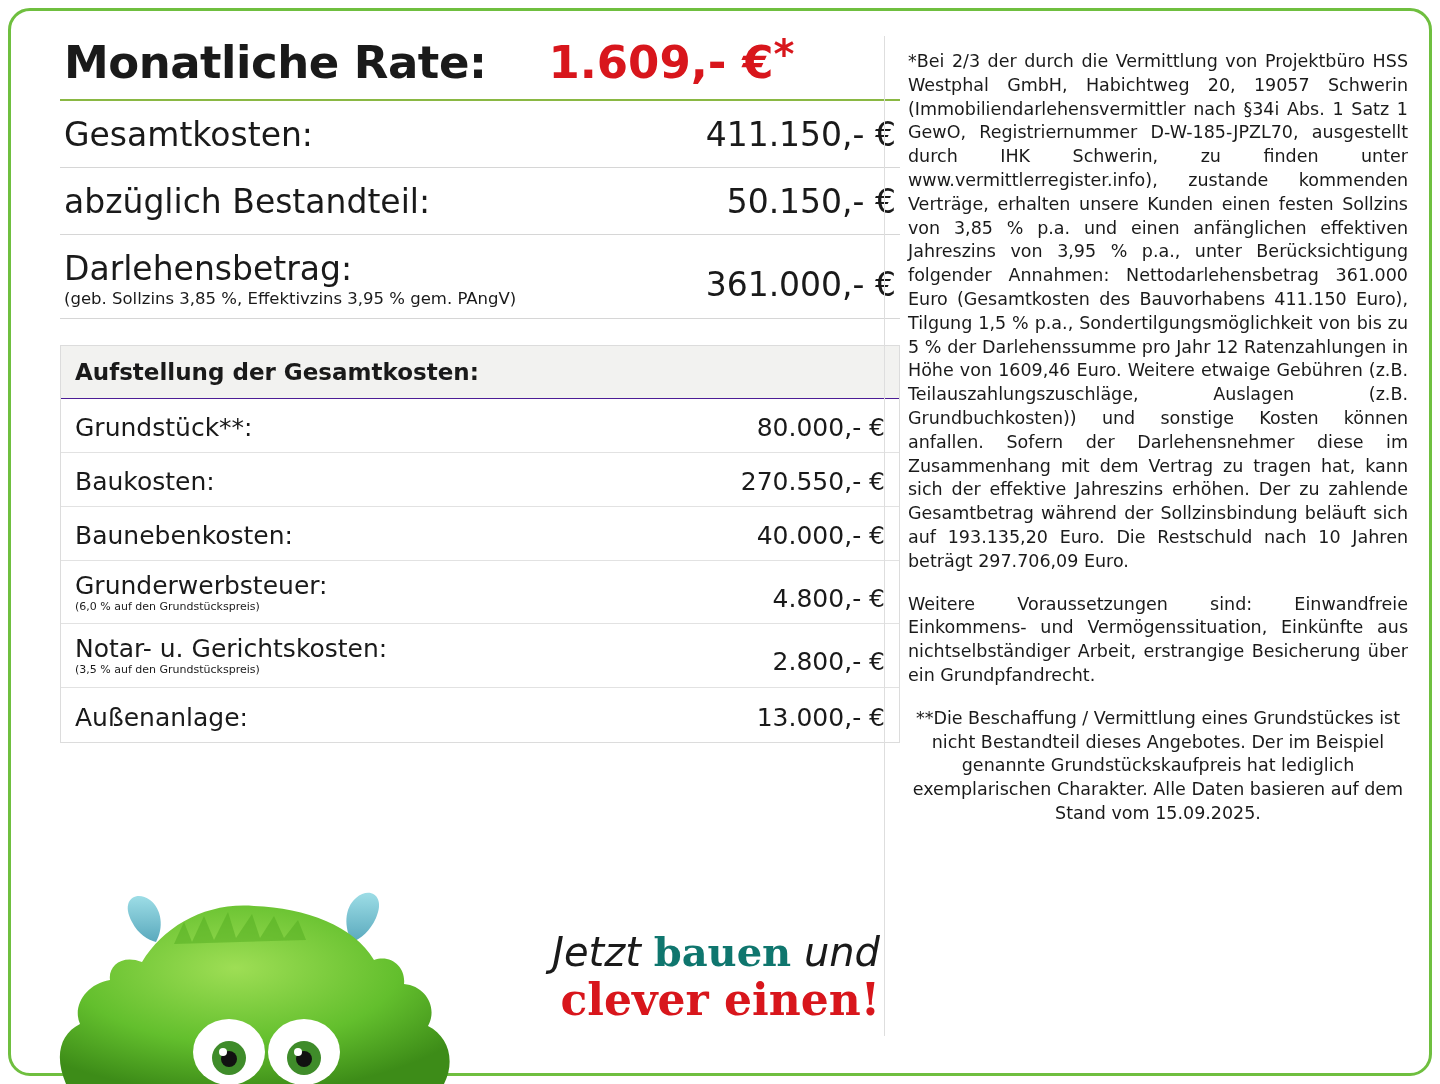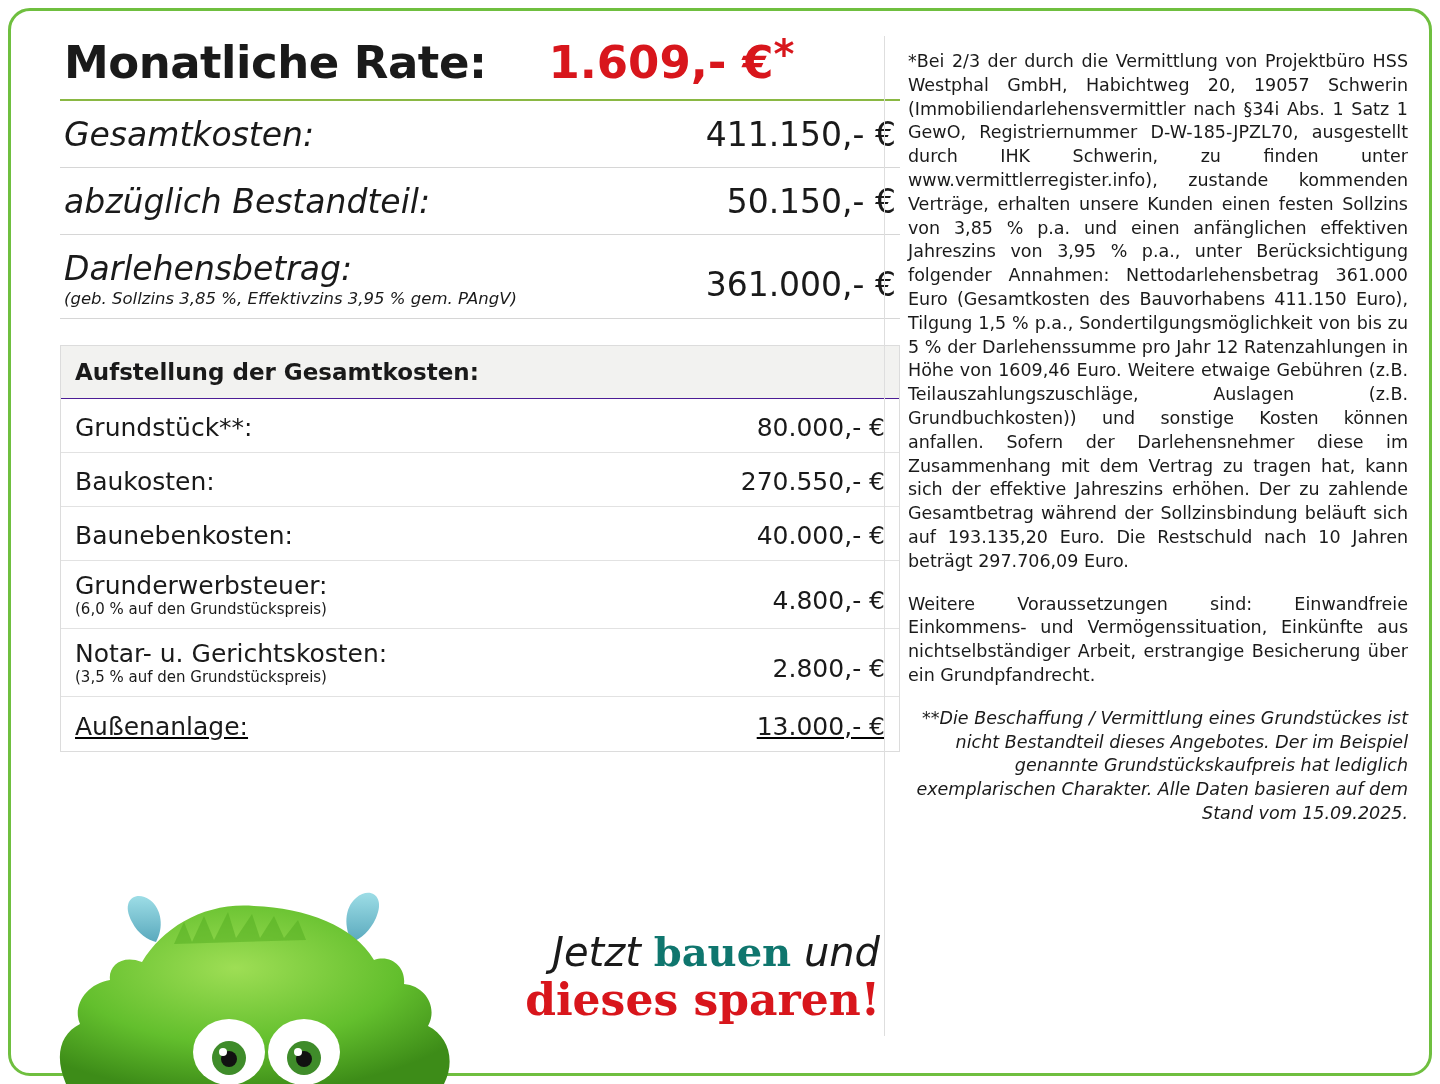--- a/index.html
+++ b/index.html
@@ -66,21 +66,20 @@
     align-items: baseline;
     justify-content: space-between;
     padding: 14px 4px 13px 4px;
     border-bottom: 1px solid #d6d6d6;
   }
   .sum-row:last-of-type { border-bottom: 1px solid #d6d6d6; }
   .sum-label {
     font-size: 33px;
     color: #1a1a1a;
     white-space: nowrap;
-    font-style: italic;
   }
   .sum-value {
     font-size: 33px;
     color: #1a1a1a;
     white-space: nowrap;
   }
   .sub {
     display: block;
     font-size: 16.5px;
     color: #1a1a1a;
@@ -105,29 +104,29 @@
     color: #1a1a1a;
   }
   .trow {
     display: flex;
     align-items: flex-end;
     justify-content: space-between;
     padding: 11px 14px 10px 14px;
     border-bottom: 1px solid #e2e2e2;
     min-height: 54px;
   }
-  .trow:last-child { border-bottom: none; text-decoration: underline; }
+  .trow:last-child { border-bottom: none; }
   .tlabel {
     font-size: 25px;
     color: #1a1a1a;
     line-height: 1.12;
   }
   .tlabel .sub2 {
     display: block;
-    font-size: 15px;
+    font-size: 11px;
     color: #1a1a1a;
     margin-top: 1px;
   }
   .tvalue {
     font-size: 25px;
     color: #1a1a1a;
     white-space: nowrap;
     padding-top: 2px;
   }
   .trow.two-line .tvalue { align-self: center; padding-top: 12px; }
@@ -151,21 +150,21 @@
     color: #1a1a1a;
   }
   .right p {
     margin: 0 0 19px 0;
     font-size: 17.5px;
     line-height: 1.36;
     color: #1a1a1a;
     text-align: justify;
     text-justify: inter-word;
   }
-  .right p.last { text-align: right; font-style: italic; }
+  .right p.last { text-align: center; }
 
   
   .slogan {
     position: absolute;
     left: 440px; top: 930px;
     width: 440px;
     text-align: right;
     line-height: 1.08;
   }
   .slogan .l1 { font-size: 40px; color: #1a1a1a; }
@@ -265,21 +264,21 @@
   <div class="divider"></div>
 
   <div class="right">
     <p>*Bei 2/3 der durch die Vermittlung von Projektbüro HSS Westphal GmbH, Habichtweg 20, 19057 Schwerin (Immobiliendarlehensvermittler nach §34i Abs. 1 Satz 1 GewO, Registriernummer D-W-185-JPZL70, ausgestellt durch IHK Schwerin, zu finden unter www.vermittlerregister.info), zustande kommenden Verträge, erhalten unsere Kunden einen festen Sollzins von 3,85 % p.a. und einen anfänglichen effektiven Jahreszins von 3,95 % p.a., unter Berücksichtigung folgender Annahmen: Nettodarlehensbetrag 361.000 Euro (Gesamtkosten des Bauvorhabens 411.150 Euro), Tilgung 1,5 % p.a., Sondertilgungsmöglichkeit von bis zu 5 % der Darlehenssumme pro Jahr 12 Ratenzahlungen in Höhe von 1609,46 Euro. Weitere etwaige Gebühren (z.B. Teilauszahlungszuschläge, Auslagen (z.B. Grundbuchkosten)) und sonstige Kosten können anfallen. Sofern der Darlehensnehmer diese im Zusammenhang mit dem Vertrag zu tragen hat, kann sich der effektive Jahreszins erhöhen. Der zu zahlende Gesamtbetrag während der Sollzinsbindung beläuft sich auf 193.135,20 Euro. Die Restschuld nach 10 Jahren beträgt 297.706,09 Euro.</p>
     <p>Weitere Voraussetzungen sind: Einwandfreie Einkommens- und Vermögenssituation, Einkünfte aus nichtselbständiger Arbeit, erstrangige Besicherung über ein Grundpfandrecht.</p>
     <p class="last">**Die Beschaffung / Vermittlung eines Grundstückes ist nicht Bestandteil dieses Angebotes. Der im Beispiel genannte Grundstückskaufpreis hat lediglich exemplarischen Charakter. Alle Daten basieren auf dem Stand vom 15.09.2025.</p>
   </div>
 
   <div class="slogan">
     <div class="l1"><i>Jetzt </i><b>bauen</b><i> und</i></div>
-    <div class="l2">dieses sparen!</div>
+    <div class="l2">clever einen!</div>
   </div>
 
   <svg class="mascot" viewBox="0 0 470 200" xmlns="http://www.w3.org/2000/svg">
     <defs>
       <radialGradient id="furG" cx="45%" cy="35%" r="70%">
         <stop offset="0%" stop-color="#9ede55"></stop>
         <stop offset="60%" stop-color="#63bf2d"></stop>
         <stop offset="100%" stop-color="#3d8c18"></stop>
       </radialGradient>
       <linearGradient id="earG" x1="0" y1="0" x2="0" y2="1">

